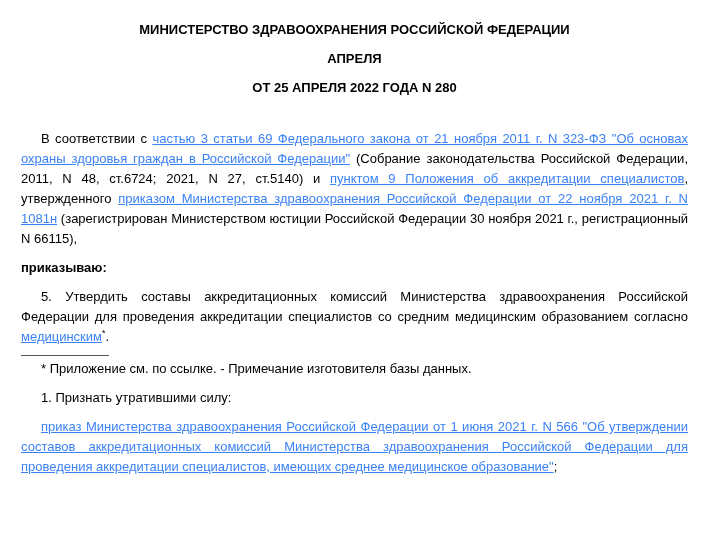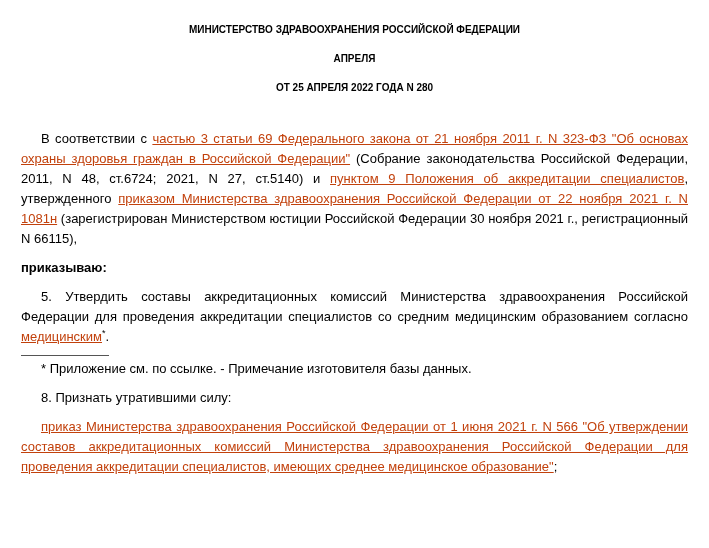--- a/index.html
+++ b/index.html
@@ -14,41 +14,41 @@
     font-family: "Liberation Sans", "DejaVu Sans", sans-serif;
     font-size: 13px;
     color: #000000;
   }
   .page {
     padding: 10px 21px 0 21px;
   }
   .center-bold {
     text-align: center;
     font-weight: bold;
-    font-size: 10px;
+    font-size: 13px;
     line-height: 16px;
   }
   .doc-ministry { margin: 12px 0 0 0; }
   .doc-type     { margin: 13px 0 0 0; }
   .doc-date     { margin: 13px 0 0 0; }
   .doc-subject  {
     margin: 19px auto 0 auto;
     line-height: 15.5px;
     max-width: 667px;
   }
   p.body-par {
     text-align: justify;
     line-height: 20px;
     margin: 9px 0 0 0;
     text-indent: 20px;
   }
   p.first-par { margin-top: 33px; }
   p.no-indent { text-indent: 0; font-weight: bold; }
   a.doc-link {
-    color: #c2410c;
+    color: #3b82f6;
     text-decoration: underline;
     cursor: pointer;
   }
   sup.fn-mark {
     font-size: 9px;
     line-height: 0;
   }
   .footnote-block {
     margin-top: 8px;
   }
@@ -81,17 +81,17 @@
 
   <p class="body-par no-indent"><span>приказываю:</span></p>
 
   <p class="body-par"><span>5. Утвердить составы аккредитационных комиссий Министерства здравоохранения Российской Федерации для проведения аккредитации специалистов со средним медицинским образованием согласно </span><a class="doc-link" href="#">медицинским</a><sup class="fn-mark">*</sup><span>.</span></p>
 
   <div class="footnote-block">
     <hr class="footnote-sep">
     <p class="footnote-text">* Приложение см. по ссылке. - Примечание изготовителя базы данных.</p>
   </div>
 
-  <p class="body-par"><span>8. Признать утратившими силу:</span></p>
+  <p class="body-par"><span>1. Признать утратившими силу:</span></p>
 
   <p class="body-par"><a class="doc-link" href="#">приказ Министерства здравоохранения Российской Федерации от 1 июня 2021 г. N 566 "Об утверждении составов аккредитационных комиссий Министерства здравоохранения Российской Федерации для проведения аккредитации специалистов, имеющих среднее медицинское образование"</a><span>;</span></p>
 
 </div>
 
 </body></html>

